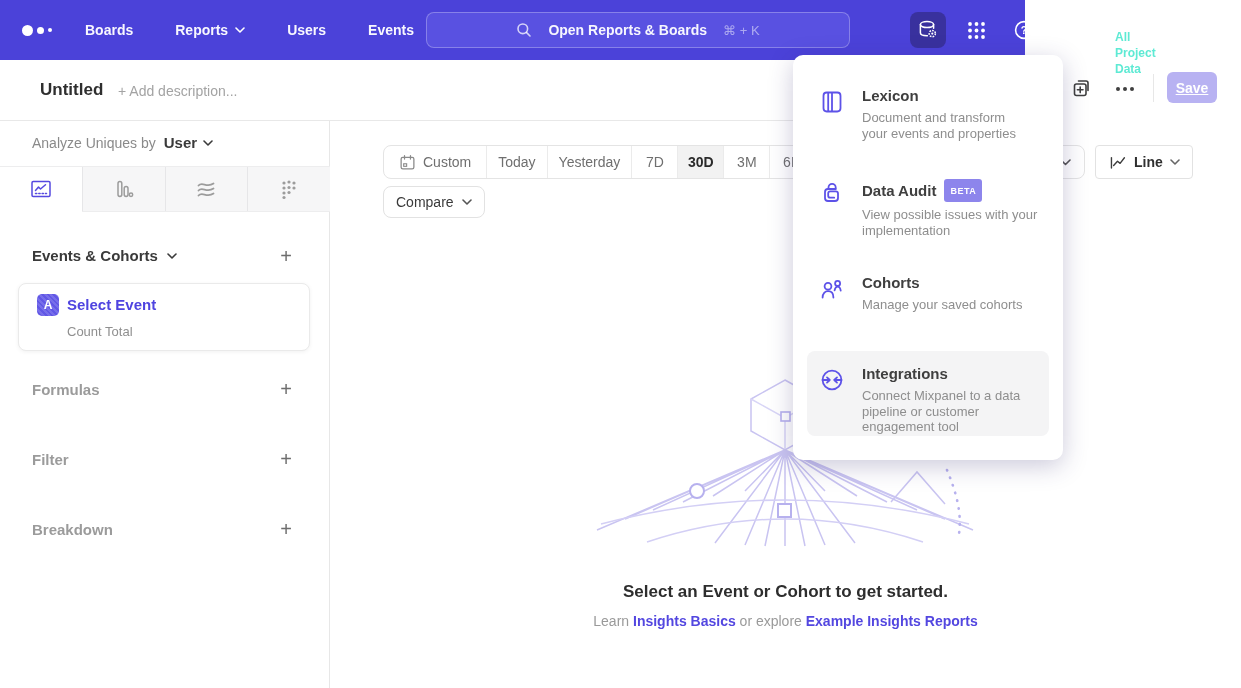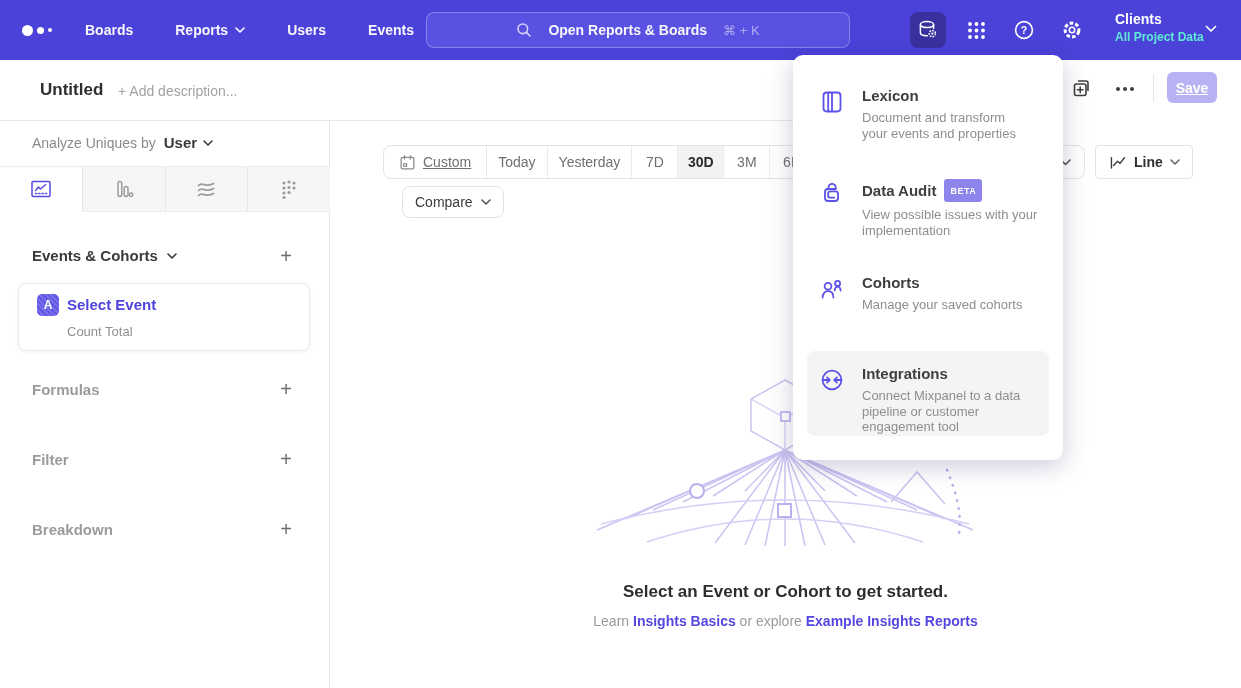--- a/index.html
+++ b/index.html
@@ -1,20 +1,20 @@
 <!DOCTYPE html>
 <html><head>
 <meta charset="utf-8">
 <style>
   * { margin:0; padding:0; box-sizing:border-box; }
   body { font-family:"Liberation Sans", sans-serif; background:#fff; }
   .app { position:relative; width:1241px; height:688px; background:#fff; overflow:hidden; }
 
   
-  .nav { position:absolute; left:0; top:0; width:1241px; height:60px; background:#4b42d9; z-index:40; }
+  .nav { position:absolute; left:0; top:0; width:1025px; height:60px; background:#4b42d9; z-index:40; }
   .logo { position:absolute; left:22px; top:0; height:60px; display:flex; align-items:center; gap:4px; }
   .logo i { display:block; border-radius:50%; background:#fff; }
   .logo .d1{width:11px;height:11px;} .logo .d2{width:7px;height:7px;} .logo .d3{width:4px;height:4px;}
   .nav-links { position:absolute; left:85px; top:0; height:60px; display:flex; align-items:center; gap:42px; }
   .nav-link { color:rgba(255,255,255,.96); font-size:14px; font-weight:600; display:flex; align-items:center; gap:7px; cursor:pointer; }
   .searchbar { position:absolute; left:426px; top:12px; width:424px; height:36px; background:#5951e1; border:1px solid rgba(255,255,255,.28); border-radius:8px; display:flex; align-items:center; justify-content:center; gap:16px; cursor:pointer; }
   .searchbar .ph { color:rgba(255,255,255,.95); font-size:14px; font-weight:600; }
   .searchbar .sc { color:rgba(255,255,255,.5); font-size:13px; font-weight:400; }
   .icon-btn { position:absolute; top:12px; width:36px; height:36px; border-radius:8px; display:flex; align-items:center; justify-content:center; cursor:pointer; }
   .icon-btn.active { background:#39319e; }
@@ -45,27 +45,27 @@
   .plus { position:absolute; left:277px; width:18px; height:18px; font-size:20px; font-weight:400; color:#6d6d6d; display:flex; align-items:center; justify-content:center; cursor:pointer; }
   .event-card { position:absolute; left:18px; top:162px; width:292px; height:68px; background:#fff; border:1px solid #eaeaea; border-radius:8px; box-shadow:0 1px 4px rgba(0,0,0,.06); cursor:pointer; }
   .ev-badge { position:absolute; left:18px; top:10px; width:22px; height:22px; border-radius:5px; background:#6157e6; background-image:repeating-linear-gradient(45deg, rgba(255,255,255,.14) 0 2px, transparent 2px 4px); color:#fff; font-size:12px; font-weight:700; display:flex; align-items:center; justify-content:center; }
   .ev-title { position:absolute; left:48px; top:12px; font-size:15px; font-weight:600; color:#4f44e0; }
   .ev-sub { position:absolute; left:48px; top:40px; font-size:13px; color:#8f8f8f; }
   .side-section { position:absolute; left:32px; font-size:15px; font-weight:700; color:#9b9b9b; cursor:default; }
 
   
   .seg-control { position:absolute; left:383px; top:145px; width:702px; height:34px; background:#fff; border:1px solid #e4e4e4; border-radius:8px; display:flex; align-items:stretch; overflow:hidden; }
   .seg { display:flex; align-items:center; justify-content:center; gap:7px; font-size:14px; color:#6f6f6f; border-left:1px solid #ebebeb; padding:0 11px; cursor:pointer; white-space:nowrap; }
-  .seg:first-child { border-left:none; padding:0 15px;text-decoration:underline; }
+  .seg:first-child { border-left:none; padding:0 15px; }
   .seg-s { width:46px; padding:0; }
   .seg.active { background:#f2f2f2; color:#2b2b2b; font-weight:700; }
   .seg-fill { flex:1; border-left:none; }
   .seg-chev { width:38px; display:flex; align-items:center; justify-content:center; border-left:1px solid #ebebeb; color:#555; cursor:pointer; }
   .chart-type-btn { position:absolute; left:1095px; top:145px; height:34px; padding:0 12px; background:#fff; border:1px solid #e2e2e2; border-radius:4px; display:flex; align-items:center; gap:7px; font-size:14px; font-weight:600; color:#2f2f2f; cursor:pointer; }
-  .compare-btn { position:absolute; left:402px; top:186px; height:32px; padding:0 12px; background:#fff; border:1px solid #e2e2e2; border-radius:8px; display:flex; align-items:center; gap:8px; font-size:14px; font-weight:500; color:#3a3a3a; cursor:pointer; }
+  .compare-btn { position:absolute; left:383px; top:186px; height:32px; padding:0 12px; background:#fff; border:1px solid #e2e2e2; border-radius:8px; display:flex; align-items:center; gap:8px; font-size:14px; font-weight:500; color:#3a3a3a; cursor:pointer; }
 
   
   .graphic { position:absolute; left:595px; top:372px; }
   .empty-title { position:absolute; left:330px; top:582px; width:911px; text-align:center; font-size:17px; font-weight:700; color:#2d2d2d; }
   .empty-sub { position:absolute; left:330px; top:613px; width:911px; text-align:center; font-size:14px; color:#9a9a9a; }
   .empty-sub a { color:#5347e0; font-weight:700; text-decoration:none; cursor:pointer; }
 
   
   .menu { position:absolute; left:793px; top:55px; width:270px; height:405px; background:#fff; border-radius:10px; box-shadow:0 6px 24px rgba(50,45,110,.25); z-index:50; }
   .menu-item { position:absolute; left:26px; width:226px; display:flex; gap:17px; cursor:pointer; }

